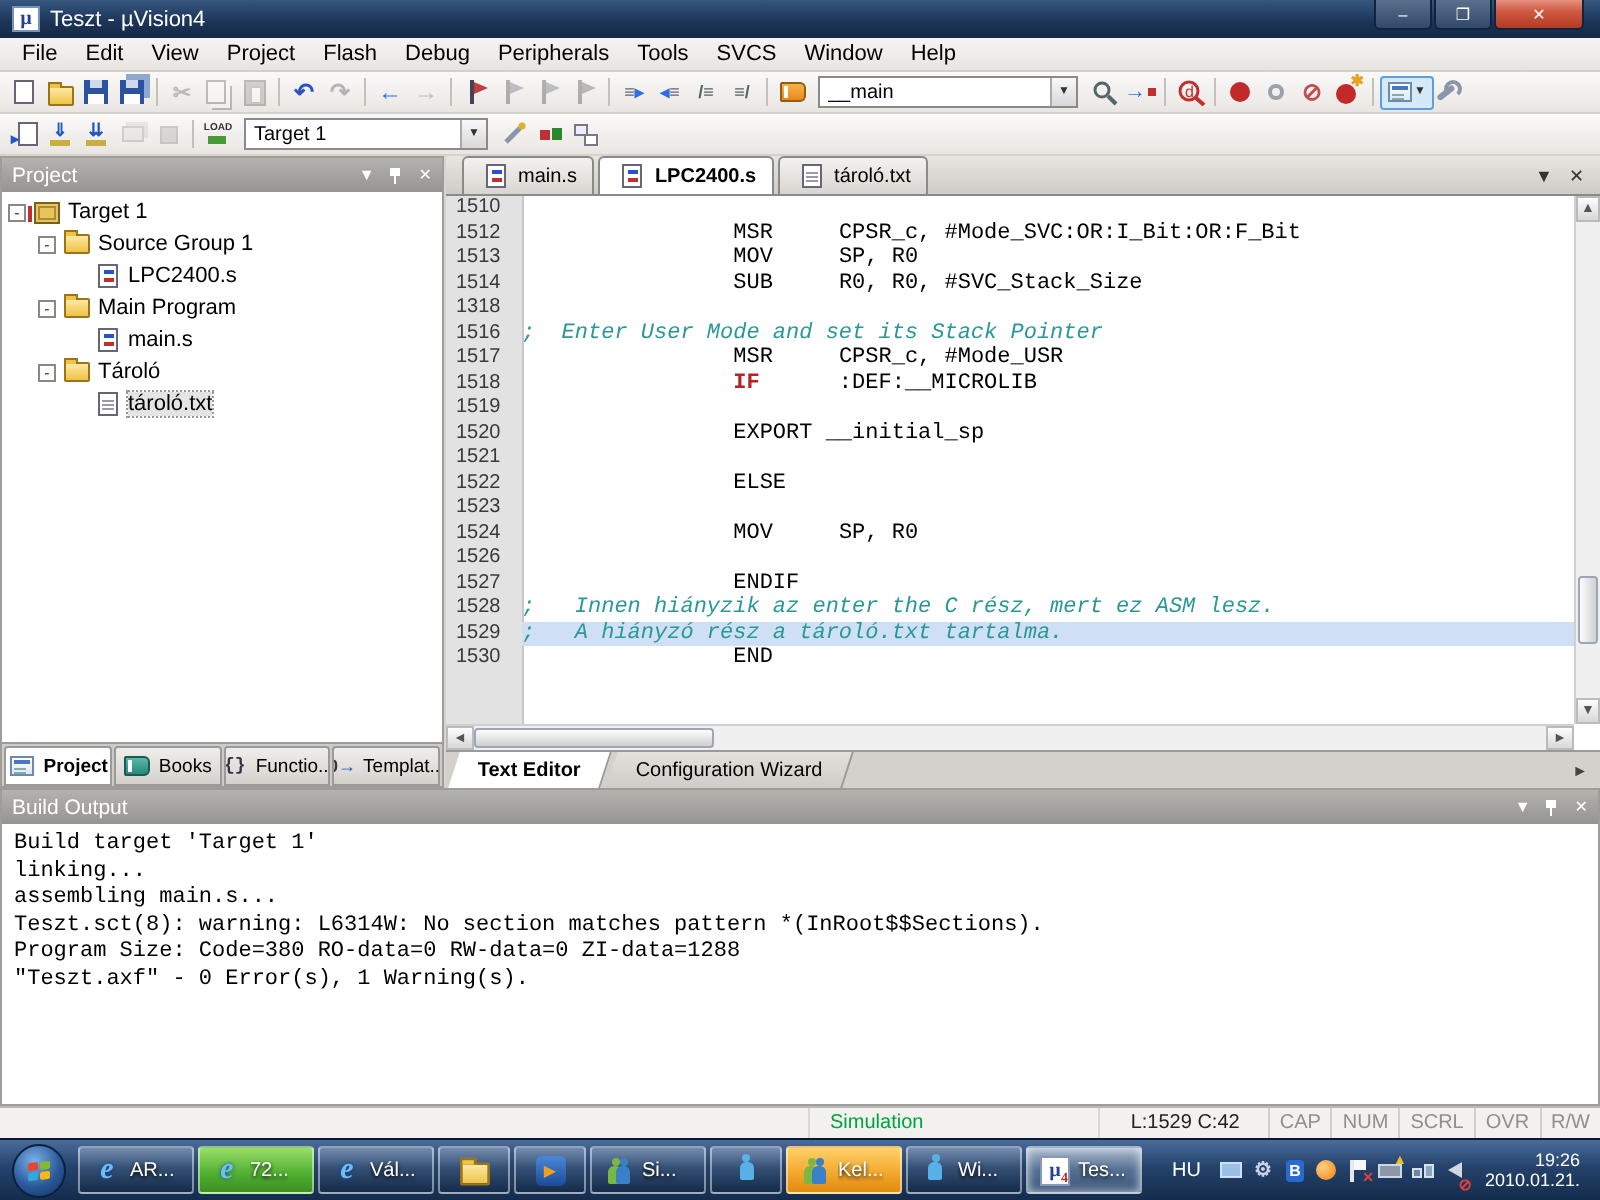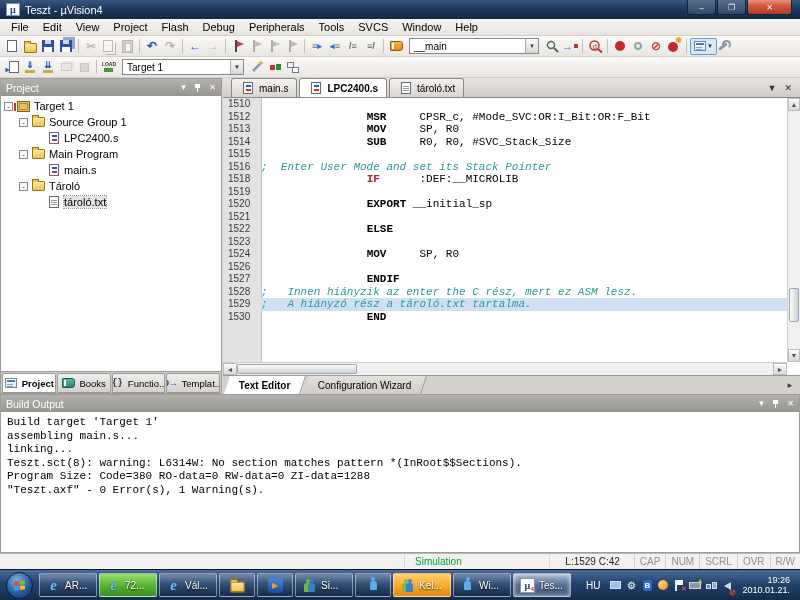--- a/index.html
+++ b/index.html
@@ -83,21 +83,21 @@
   .etab{height:19px;display:flex;align-items:center;gap:4px;padding:0 8px;border:1px solid #8a8a8a;border-bottom:none;border-radius:3px 3px 0 0;background:linear-gradient(#f4f2f0,#d8d5d1);font-size:10px;margin-right:2px;white-space:nowrap}
   .etab.active{background:#fff;font-weight:bold}
   .etabs-right{margin-left:auto;display:flex;align-items:center;gap:8px;padding:0 8px;font-size:9px;color:#333;height:100%}
   #code{position:absolute;left:0;right:13px;top:20px;bottom:32px;background:#fff;overflow:hidden}
   #code::before{content:"";position:absolute;left:0;top:0;bottom:0;width:38px;background:#e2e2e2;border-right:1px solid #c6c6c6}
   .cl{display:flex;height:12.5px;position:relative}
   .ln{width:38px;flex:0 0 38px;font:10px/12.5px "Liberation Sans",sans-serif;color:#3a3a3a;padding-left:5px;position:relative;z-index:1}
   .ct{flex:1;font:11px/12.5px "Liberation Mono",monospace;white-space:pre;position:relative;z-index:1}
   .cl.hl .ct{background:#cfe0f5}
   .cmt{color:#2a9898;font-style:italic}
-  .kw{font-weight:bold}
+  .kw{font-weight:normal}
   .red{color:#b42424;font-weight:bold}
   #vscroll{position:absolute;right:0;top:20px;bottom:32px;width:13px;background:#f0f0f0;border-left:1px solid #d0d0d0}
   .sarr{height:13px;font-size:7px;color:#555;display:flex;align-items:center;justify-content:center;background:linear-gradient(#fdfdfd,#d8d8d8);border:1px solid #bbb}
   #vthumb{position:absolute;left:1px;right:1px;top:72%;height:34px;background:linear-gradient(90deg,#fdfdfd,#d0d0d0);border:1px solid #9aa8b8;border-radius:2px}
   #hscroll{position:absolute;left:0;right:13px;bottom:19px;height:13px;background:#f0f0f0;border-top:1px solid #d0d0d0;display:flex;align-items:stretch}
   .harr{width:14px;font-size:7px;color:#555;display:flex;align-items:center;justify-content:center;background:linear-gradient(#fdfdfd,#d8d8d8);border:1px solid #bbb}
   #hthumb{width:120px;background:linear-gradient(#fdfdfd,#d0d0d0);border:1px solid #9aa8b8;border-radius:2px;margin:1px 0}
   #hspacer{flex:1}
   #ebtabs{position:absolute;left:0;right:0;bottom:0;height:19px;background:#d4d1cd;border-top:1px solid #9a9a9a;display:flex;align-items:stretch;padding-left:4px}
   #ebtabs-list{display:flex}
@@ -480,26 +480,30 @@
           </div>
           <div class="cl">
             <span class="ln">1513</span>
             <span class="ct"><span class="pln">                </span><span class="kw">MOV</span><span class="pln">     SP, R0</span></span>
           </div>
           <div class="cl">
             <span class="ln">1514</span>
             <span class="ct"><span class="pln">                </span><span class="kw">SUB</span><span class="pln">     R0, R0, #SVC_Stack_Size</span></span>
           </div>
           <div class="cl">
-            <span class="ln">1515</span>
+            <span class="ln">1318</span>
             <span class="ct"></span>
           </div>
           <div class="cl">
             <span class="ln">1516</span>
             <span class="ct"><span class="cmt">;  Enter User Mode and set its Stack Pointer</span></span>
+          </div>
+          <div class="cl">
+            <span class="ln">1517</span>
+            <span class="ct"><span class="pln">                </span><span class="kw">MSR</span><span class="pln">     CPSR_c, #Mode_USR</span></span>
           </div>
           <div class="cl">
             <span class="ln">1518</span>
             <span class="ct"><span class="pln">                </span><span class="red">IF</span><span class="pln">      :DEF:__MICROLIB</span></span>
           </div>
           <div class="cl">
             <span class="ln">1519</span>
             <span class="ct"></span>
           </div>
           <div class="cl">
@@ -572,22 +576,22 @@
     <div class="phead">
       <span>Build Output</span>
       <span class="phicons">
         <span>▼</span>
         <span class="pin"></span>
         <span>✕</span>
       </span>
     </div>
     <div id="blines">
         <div class="bline">Build target 'Target 1'</div>
+        <div class="bline">linking...</div>
         <div class="bline">assembling main.s...</div>
-        <div class="bline">linking...</div>
         <div class="bline">Teszt.sct(8): warning: L6314W: No section matches pattern *(InRoot$$Sections).</div>
         <div class="bline">Program Size: Code=380 RO-data=0 RW-data=0 ZI-data=1288</div>
         <div class="bline">"Teszt.axf" - 0 Error(s), 1 Warning(s).</div>
       </div>
   </div>
 
   <div id="statusbar">
     <span class="st-spacer"></span>
     <span id="st-mode">Simulation</span>
     <span id="st-cursor">L:1529 C:42</span>

